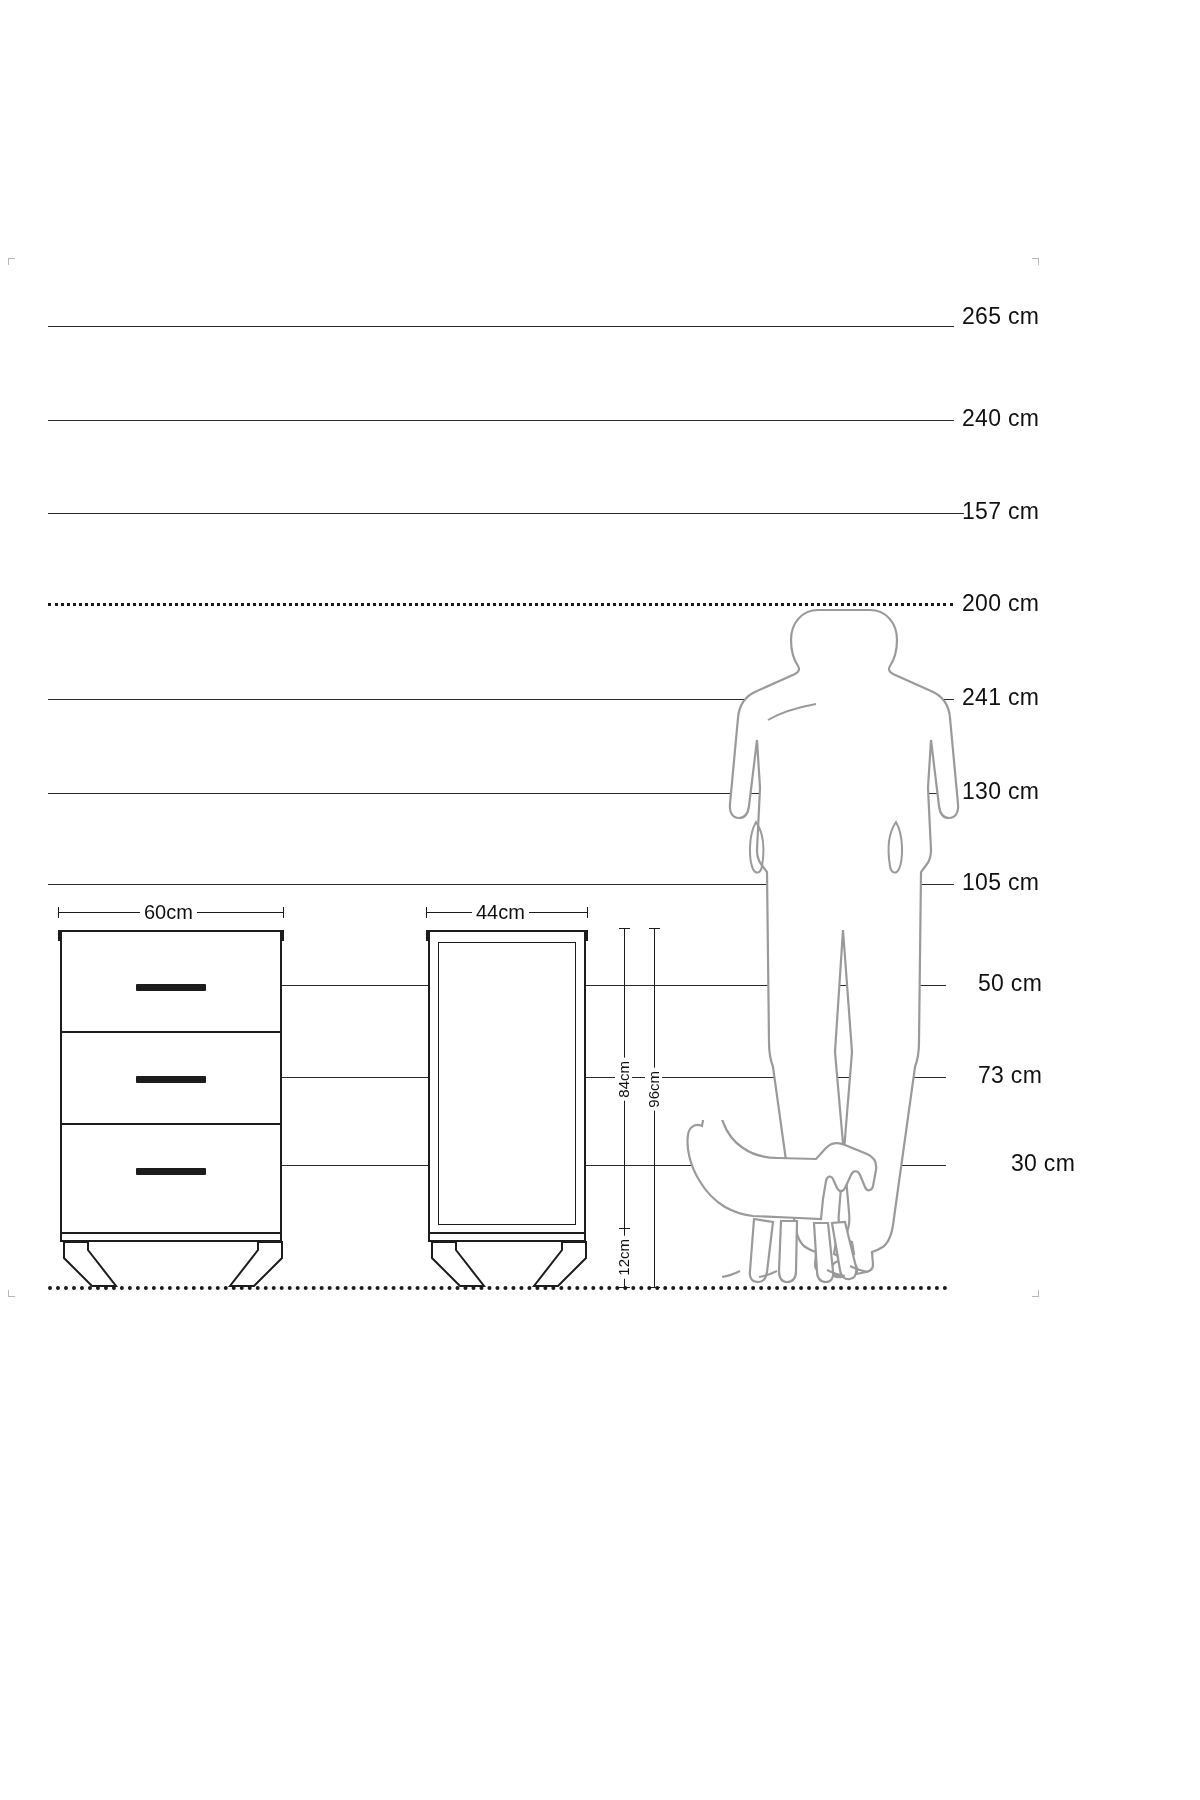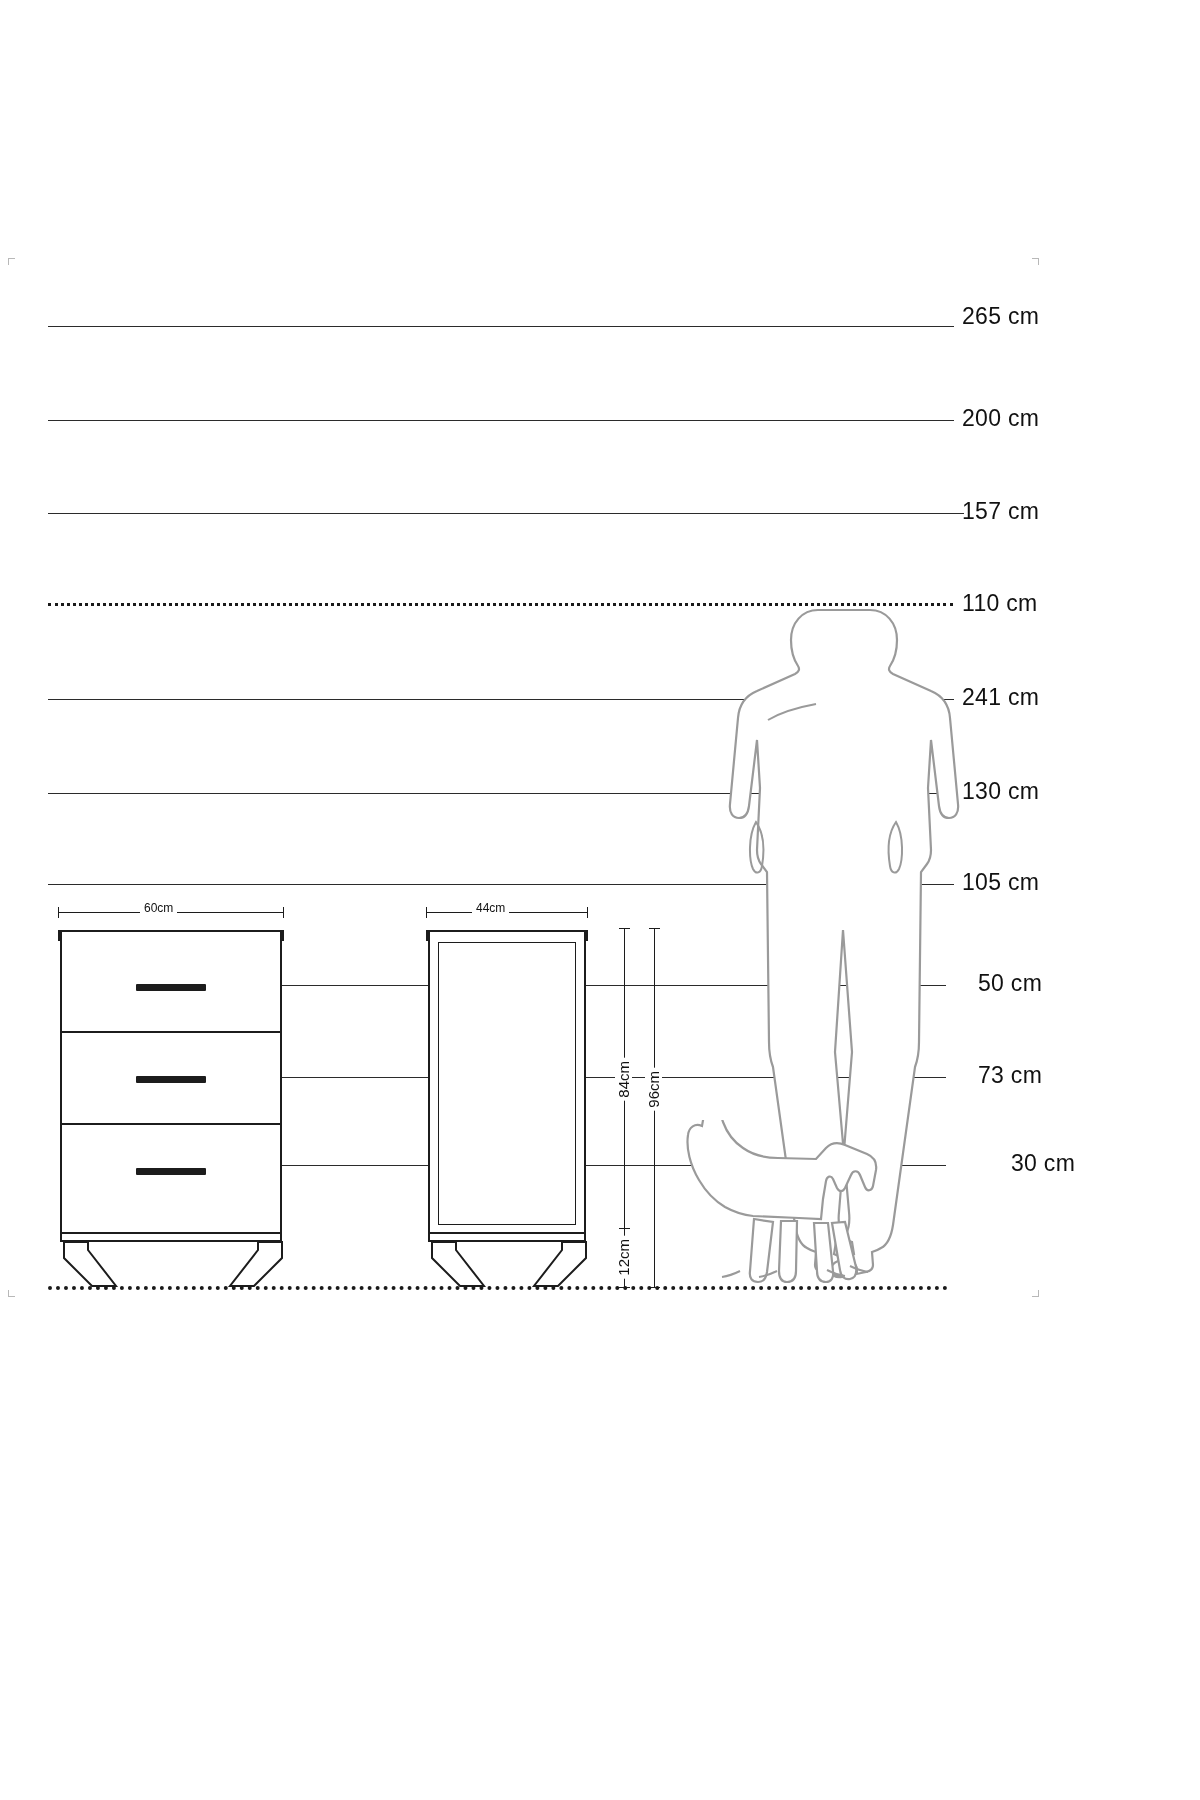--- a/index.html
+++ b/index.html
@@ -148,21 +148,21 @@
     background: #1c1c1c;
   }
   .dim-h-cap {
     position: absolute;
     width: 1px;
     height: 11px;
     background: #1c1c1c;
   }
   .dim-h-label {
     position: absolute;
-    font-size: 12px;
+    font-size: 20px;
     background: #ffffff;
     padding: 0 4px;
     color: #111;
   }
   .dim-v {
     position: absolute;
     width: 1px;
     background: #1c1c1c;
   }
   .dim-v-cap {
@@ -194,28 +194,28 @@
   <div class="corner-tick tr"></div>
   <div class="corner-tick bl"></div>
   <div class="corner-tick br"></div>
 
   <div class="ref-line" style="top:326px; width:898px;"></div>
   <div class="ref-tick" style="left:938px; top:326px;"></div>
   <div class="ref-label" style="left:962px; top:303px;">265 cm</div>
 
   <div class="ref-line" style="top:420px; width:898px;"></div>
   <div class="ref-tick" style="left:938px; top:420px;"></div>
-  <div class="ref-label" style="left:962px; top:405px;">200 cm</div>
+  <div class="ref-label" style="left:962px; top:405px;">240 cm</div>
 
   <div class="ref-line" style="top:513px; width:908px;"></div>
   <div class="ref-tick" style="left:948px; top:513px;"></div>
   <div class="ref-label" style="left:962px; top:498px;">157 cm</div>
 
   <div class="ref-line dashed" style="top:603px; width:905px;"></div>
-  <div class="ref-label" style="left:962px; top:590px;">110 cm</div>
+  <div class="ref-label" style="left:962px; top:590px;">200 cm</div>
 
   <div class="ref-line" style="top:699px; width:898px;"></div>
   <div class="ref-tick" style="left:938px; top:699px;"></div>
   <div class="ref-label" style="left:962px; top:684px;">241 cm</div>
 
   <div class="ref-line" style="top:793px; width:898px;"></div>
   <div class="ref-tick" style="left:938px; top:793px;"></div>
   <div class="ref-label" style="left:962px; top:778px;">130 cm</div>
 
   <div class="ref-line" style="top:884px; width:898px;"></div>

